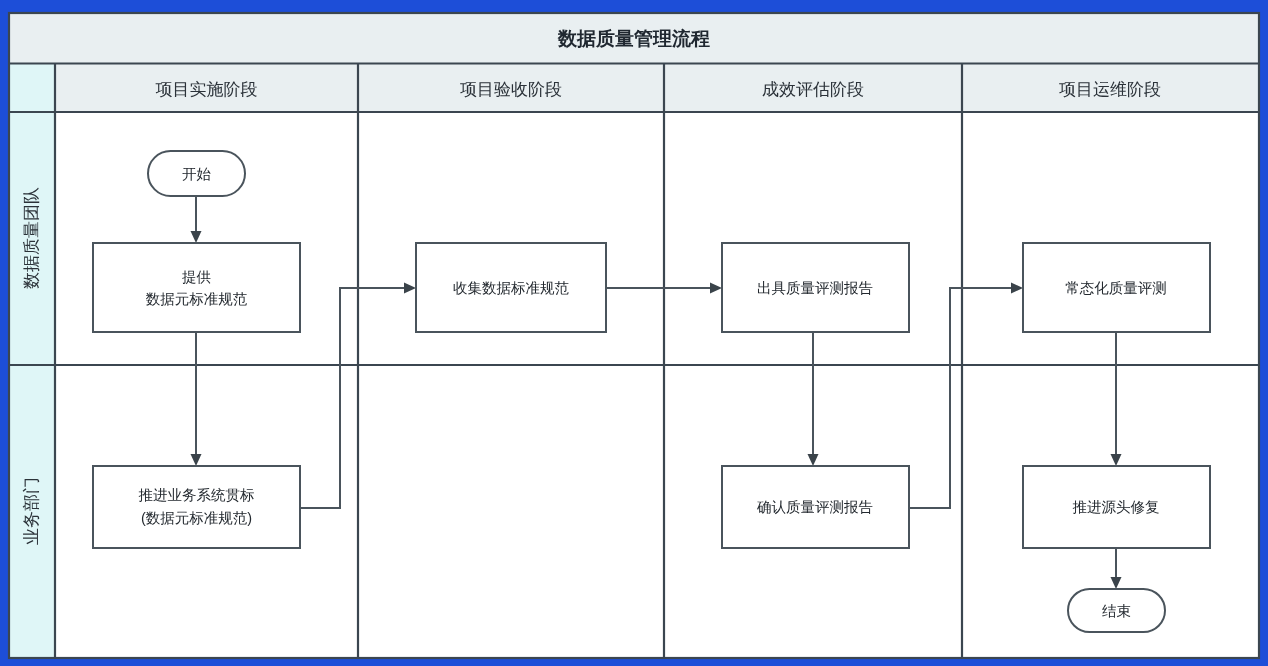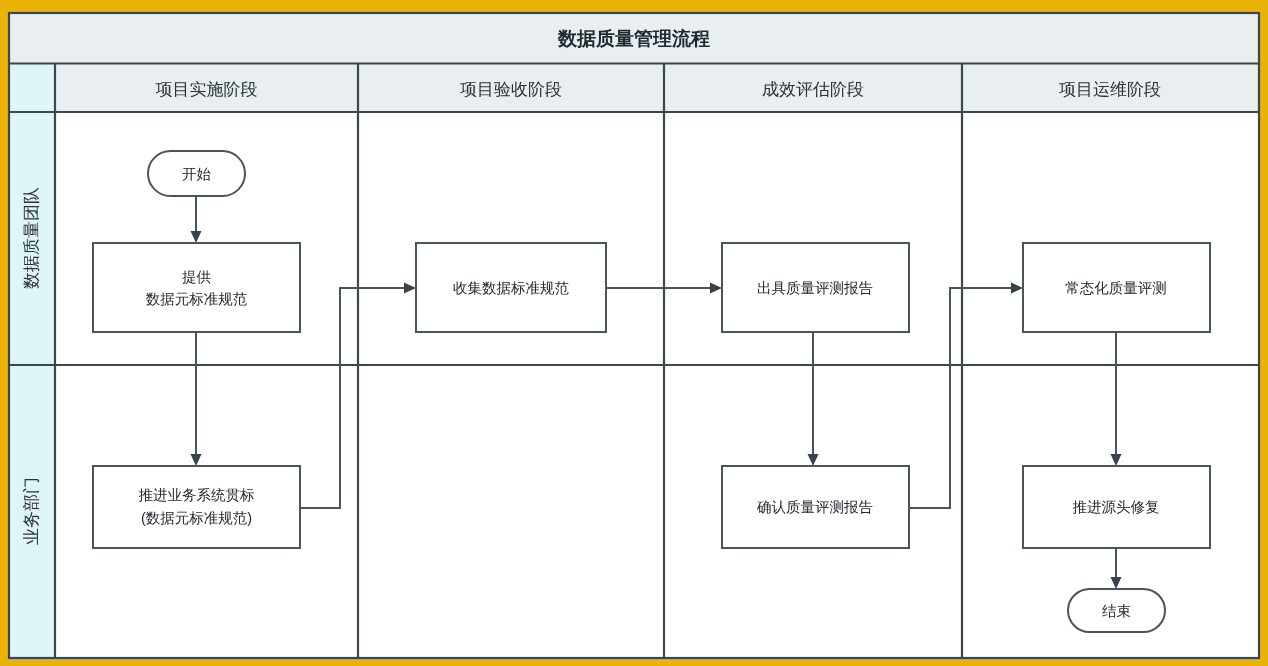--- a/index.html
+++ b/index.html
@@ -5,21 +5,21 @@
   html, body {
     margin: 0;
     padding: 0;
     background: #ffffff;
     font-family: "Liberation Sans", "DejaVu Sans", sans-serif;
   }
   #stage {
     position: relative;
     width: 1268px;
     height: 666px;
-    background: #eab308;
+    background: #1d4ed8;
     overflow: hidden;
   }
   svg#diagram {
     display: block;
     width: 1268px;
     height: 666px;
   }
   .band-fill   { fill: #e9eff1; }
   .lane-fill   { fill: #dff6f7; }
   .body-fill   { fill: #ffffff; }

